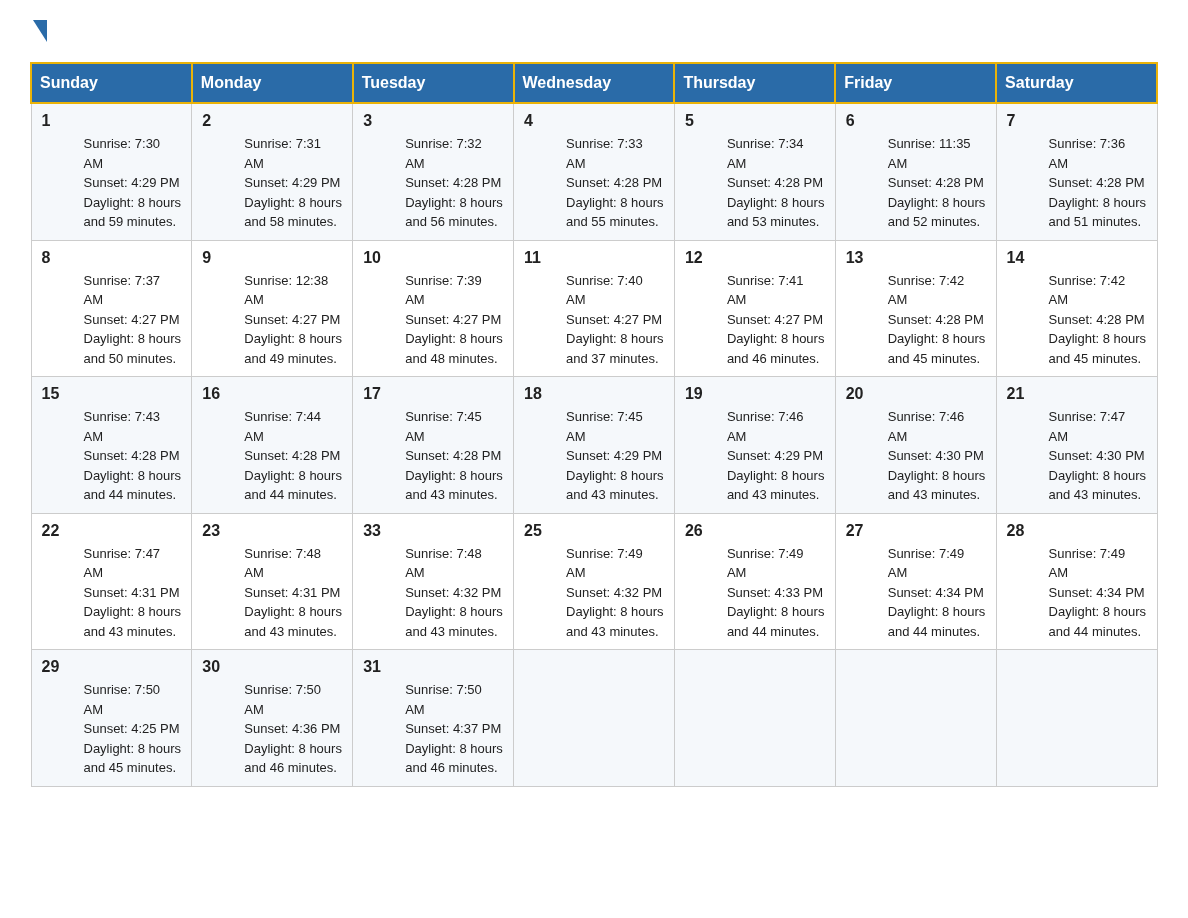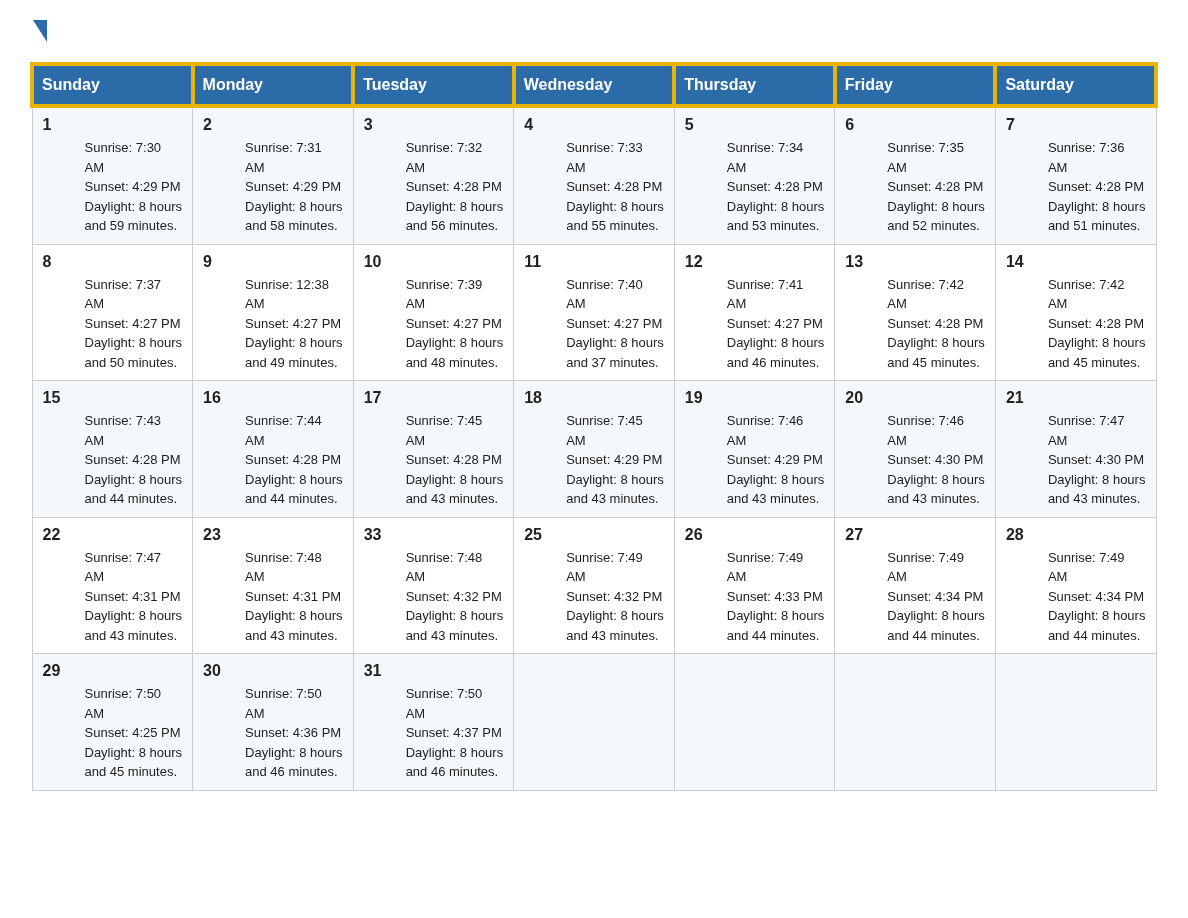--- a/index.html
+++ b/index.html
@@ -64,21 +64,21 @@
       width: 100%;
       border-collapse: collapse;
       border: 1px solid #aaa;
     }
     .calendar th {
       background-color: #2a6ba8;
       color: #fff;
       font-size: 16px;
       padding: 10px 8px;
       text-align: left;
-      border: 4px solid #eab308;
+      border: 2px solid #eab308;
     }
     .calendar td {
       vertical-align: top;
       padding: 8px 10px;
       border: 1px solid #ccc;
       font-size: 13px;
       color: #222;
       width: calc(100% / 7);
       min-height: 100px;
     }
@@ -175,21 +175,21 @@
           <div class="day-info">
             <span>Sunrise: 7:34 AM</span><br>
             <span>Sunset: 4:28 PM</span><br>
             <span>Daylight: 8 hours</span><br>
             <span>and 53 minutes.</span>
           </div>
         </td>
         <td>
           <span class="day-number">6</span>
           <div class="day-info">
-            <span>Sunrise: 7:35 AM</span><br>
+            <span>Sunrise: 11:35 AM</span><br>
             <span>Sunset: 4:28 PM</span><br>
             <span>Daylight: 8 hours</span><br>
             <span>and 52 minutes.</span>
           </div>
         </td>
         <td>
           <span class="day-number">7</span>
           <div class="day-info">
             <span>Sunrise: 7:36 AM</span><br>
             <span>Sunset: 4:28 PM</span><br>

